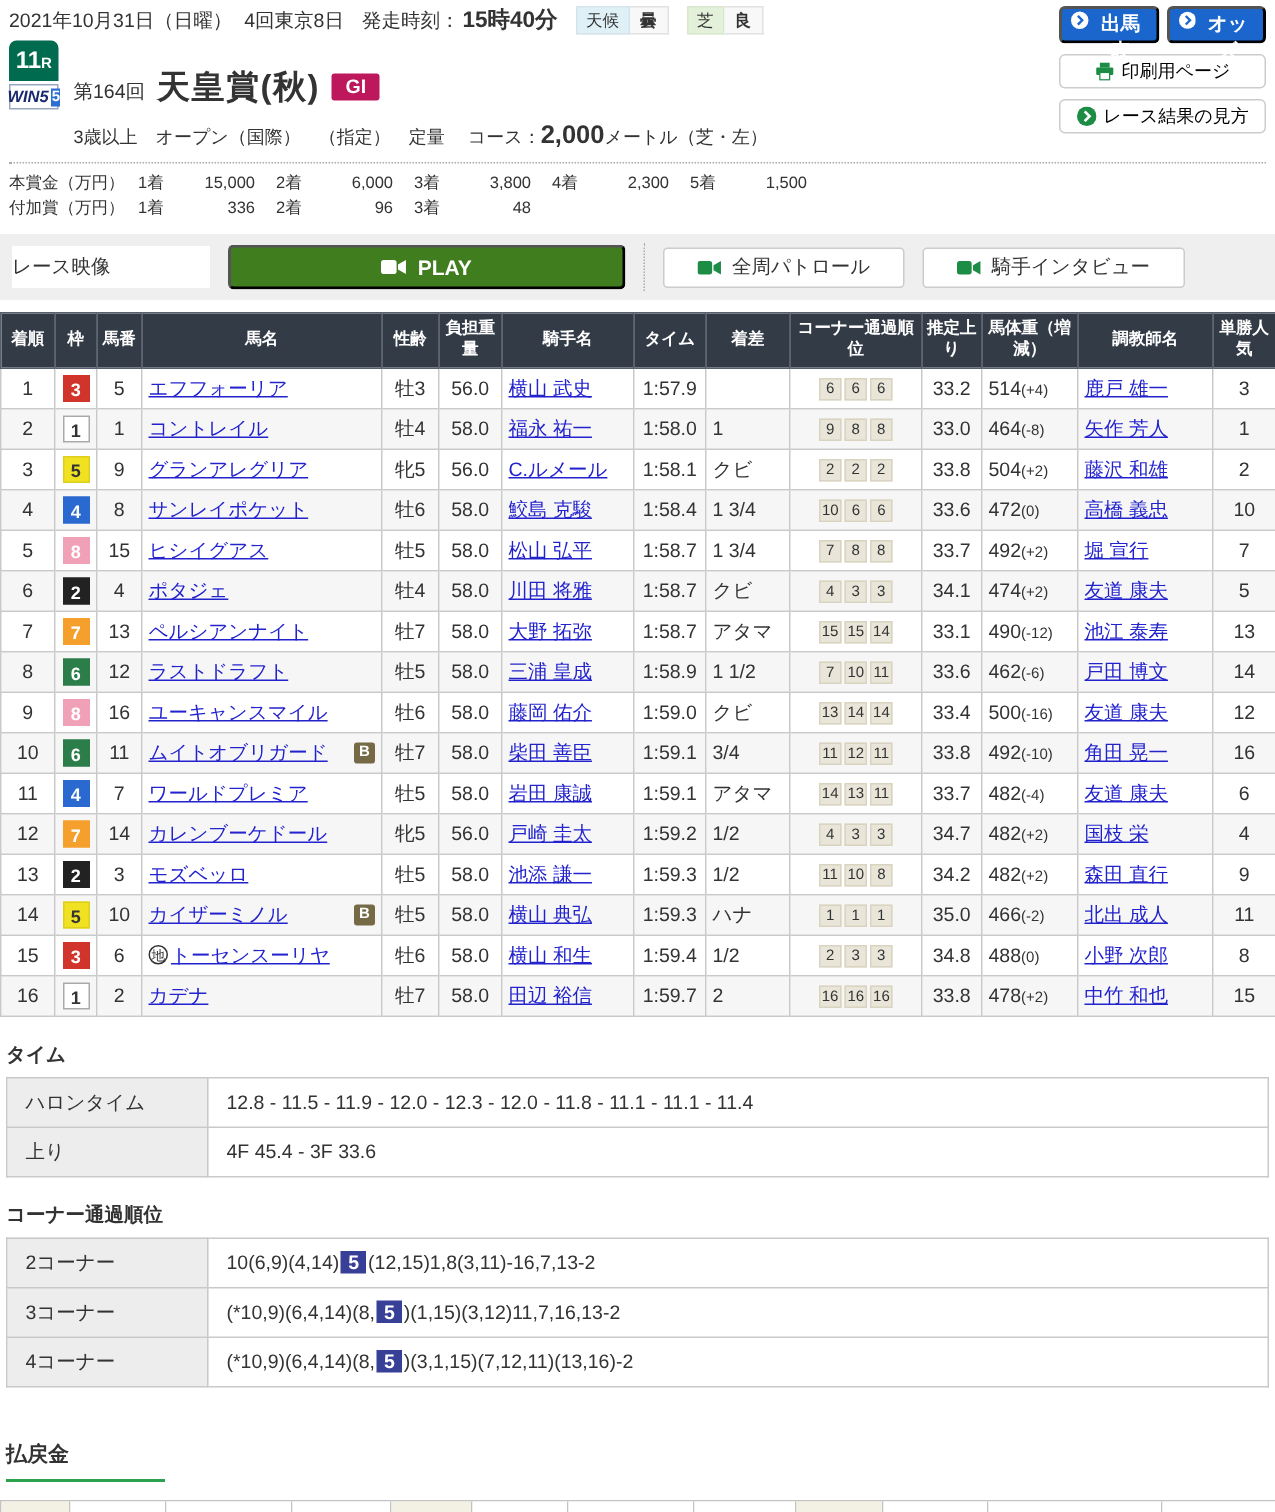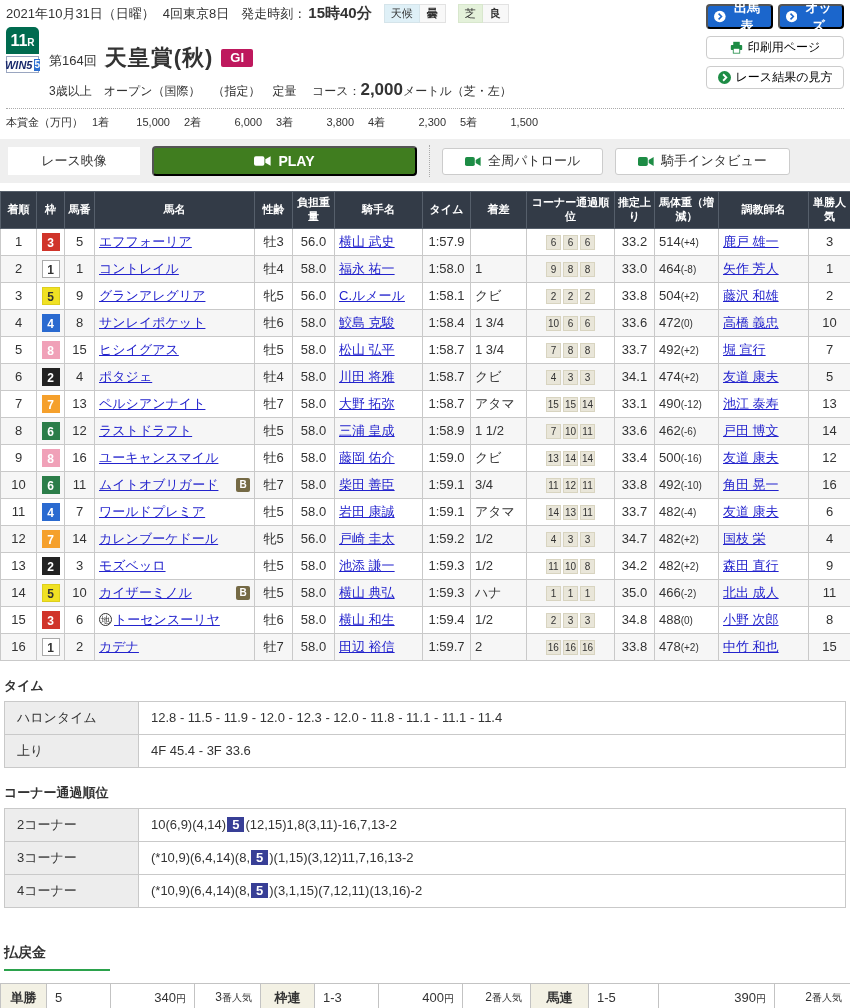--- a/index.html
+++ b/index.html
@@ -15,21 +15,21 @@
   .topline .start-time { font-weight: bold; font-size: 15px; }
   .wx { display: inline-flex; font-size: 11px; margin-left: 4px; }
   .wx .wx-label { background: #dff0f7; border: 1px solid #d5e4ea; padding: 1px 6px; }
   .wx.turf .wx-label { background: #e4f1da; border-color: #d8e7cd; }
   .wx .wx-val { background: #f8f8f8; border: 1px solid #e2e2e2; border-left: none; padding: 1px 7px; font-weight: bold; }
 
   
   .top-right { position: absolute; top: 4px; right: 6px; width: 138px; z-index: 5; }
   .tr-row { display: flex; gap: 5px; }
   .btn-blue { flex: 1; background: #1b66cc; color: #fff; font-weight: bold; font-size: 13px;
-    border-radius: 4px; height: 25px; display: inline-flex; align-items: center; justify-content: center; gap: 4px; cursor: pointer; }
+    border-radius: 4px; height: 25px; display: inline-flex; justify-content: center; gap: 4px; cursor: pointer; }
   .btn-white { border: 1px solid #ccc; background: #fff; border-radius: 4px; height: 23px; font-size: 12px;
     width: 100%; margin-top: 7px; display: flex; align-items: center; justify-content: center; gap: 5px; cursor: pointer; }
 
   
   .race-head { display: flex; gap: 10px; padding: 2px 6px 0 6px; }
   .rno { width: 33px; }
   .rno-badge { background: #006b4f; color: #fff; text-align: center; font-size: 16px; font-weight: bold;
     border-radius: 5px 5px 0 0; height: 27px; line-height: 27px; }
   .rno-badge .rsub { font-size: 10px; }
   .win5 { background: #fff; border: 1px solid #9aa6c0; height: 17px; margin-top: 2px; display: flex;
@@ -46,21 +46,21 @@
   .dotted-sep { border-bottom: 1px dotted #aaa; margin: 8px 6px 5px 6px; }
 
   
   .prize { font-size: 11px; padding: 0 6px; line-height: 1.55; }
   .prize .plabel { display: inline-block; width: 86px; }
   .prize .prank { display: inline-block; width: 26px; }
   .prize .pval { display: inline-block; width: 52px; text-align: right; margin-right: 14px; }
 
   
   .video-strip { background: #efefef; margin: 8px 0 0 0; padding: 6px 8px; display: flex; align-items: center; gap: 12px; }
-  .v-label { background: #fff; width: 132px; height: 28px; line-height: 28px; text-align: center; font-size: 13px; }
+  .v-label { background: #fff; width: 132px; height: 28px; line-height: 28px; text-align: left; font-size: 13px; }
   .btn-play { background: #407d1f; color: #fff; width: 265px; height: 30px; border-radius: 4px; font-weight: bold;
     display: flex; align-items: center; justify-content: center; gap: 7px; font-size: 14px; cursor: pointer; }
   .vdiv { border-left: 1px dotted #aaa; height: 32px; }
   .btn-vid { background: #fff; border: 1px solid #ccc; border-radius: 3px; height: 27px; padding: 0 22px;
     display: flex; align-items: center; gap: 7px; font-size: 13px; color: #333; cursor: pointer; }
   .cam-green { color: #1d8c45; }
 
   
   table.results { border-collapse: collapse; table-layout: fixed; width: 850px; margin-top: 8px; font-size: 13px; }
   table.results th { background: #333b47; color: #fff; font-size: 11px; font-weight: bold;
@@ -169,20 +169,21 @@
         <span>3歳以上　オープン（国際）　（指定）</span>　<span>定量</span>　
         <span>コース：</span><span class="course-val">2,000</span><span class="course-suffix">メートル（芝・左）</span>
       </div>
     </div>
   </div>
 
   <div class="dotted-sep"></div>
 
   <div class="prize">
       <div><span class="plabel">本賞金（万円）</span><span class="prank">1着</span><span class="pval">15,000</span><span class="prank">2着</span><span class="pval">6,000</span><span class="prank">3着</span><span class="pval">3,800</span><span class="prank">4着</span><span class="pval">2,300</span><span class="prank">5着</span><span class="pval">1,500</span></div>
+      <div><span class="plabel">付加賞（万円）</span><span class="prank">1着</span><span class="pval">336</span><span class="prank">2着</span><span class="pval">96</span><span class="prank">3着</span><span class="pval">48</span></div>
     </div>
 
   <div class="video-strip">
     <div class="v-label">レース映像</div>
     <button class="btn-play">
       <svg class="icon-svg" width="17" height="12" viewBox="0 0 18 12" fill="#fff">
           <rect x="0" y="1" width="11" height="10" rx="2"></rect>
           <path d="M12 4.2l5.6-3.2v10l-5.6-3.2z"></path>
         </svg>
       <span>PLAY</span>

